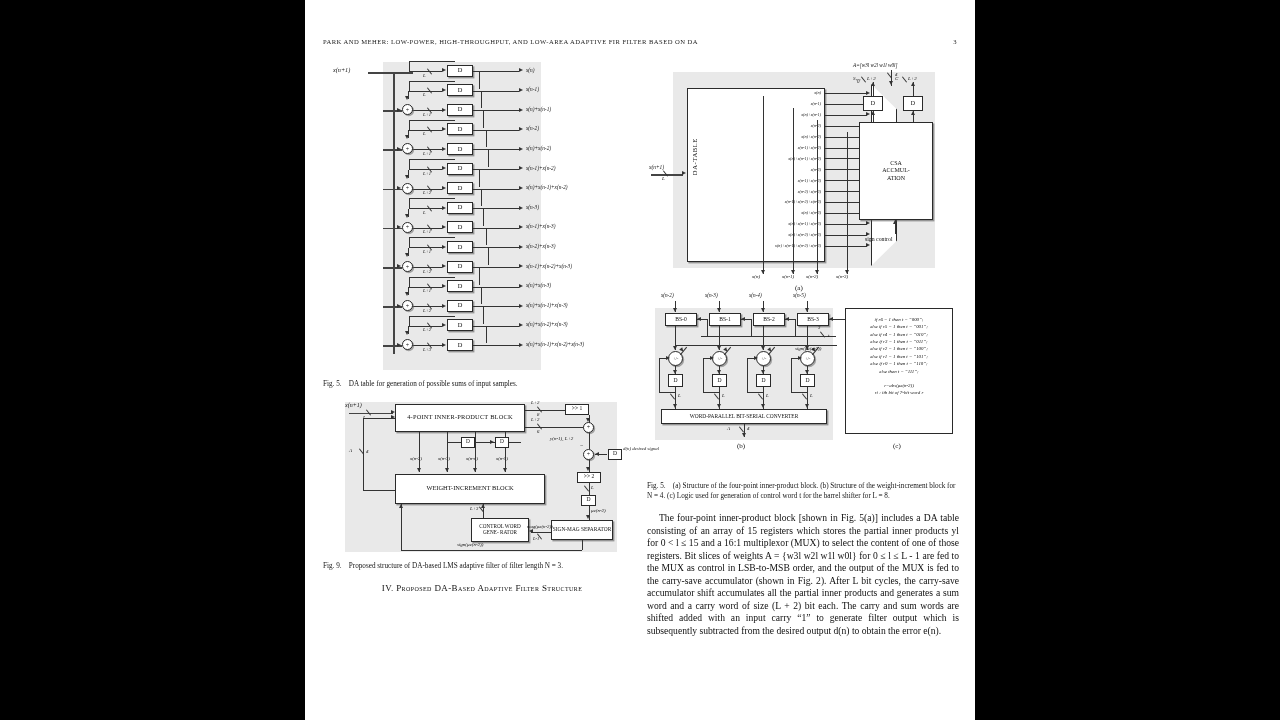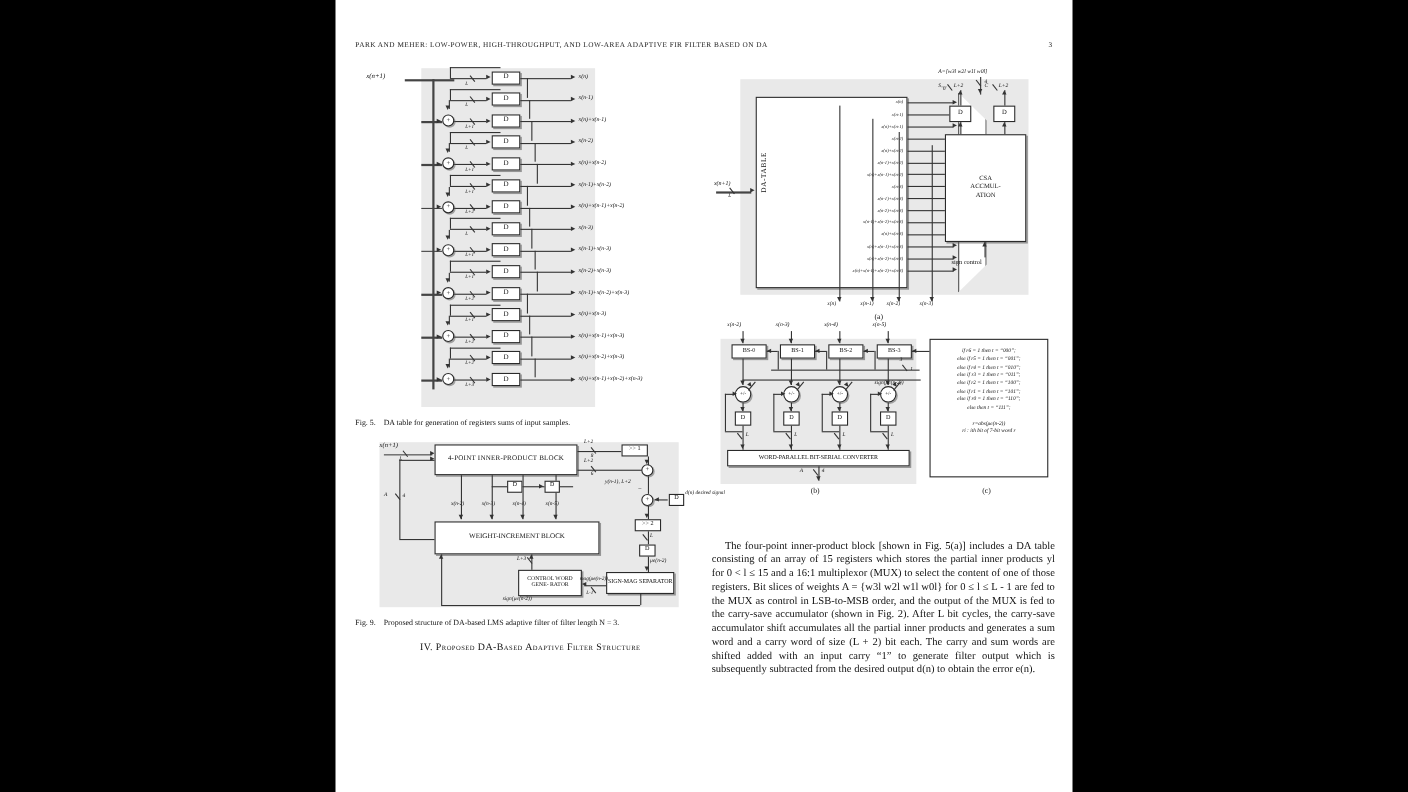--- a/index.html
+++ b/index.html
@@ -305,21 +305,21 @@
           <div class="hline th" style="left:60px;top:285.40000000000003px;width:19px;"></div>
           <div class="arrR" style="left:74px;top:282.8px;"></div>
           <div class="hline" style="left:150px;top:285.40000000000003px;width:46px;"></div>
           <div class="arrR" style="left:196px;top:282.8px;"></div>
           <div class="lab" style="left:203px;top:281.00000000000006px;font-size:5.3px;"><i>x(n)+x(n-1)+x(n-2)+x(n-3)</i></div>
         </div>
 
       <div class="caption" style="margin-top:2px;">
         <span class="lbl">Fig. 5.</span>
         &nbsp;&nbsp;
-        <span>DA table for generation of registers sums of input samples.</span>
+        <span>DA table for generation of possible sums of input samples.</span>
       </div>
 
       <div class="fig" id="fig4" style="position:relative;width:318px;height:162px;margin-top:6px;">
           <div class="shade" style="left:22px;top:6px;width:272px;height:150px;"></div>
           <div class="lab" style="left:22px;top:6px;font-size:6px;"><i>x(n+1)</i></div>
           <div class="hline th" style="left:26px;top:17px;width:44px;"></div>
           <div class="arrR" style="left:68px;top:14.4px;"></div>
           <div class="slash" style="left:45px;top:13px;"></div>
           <div class="lab" style="left:40px;top:19px;font-size:5px;"><i>L</i></div>
           <div class="box sh" style="left:72px;top:8px;width:130px;height:28px;font-size:6.4px;letter-spacing:.2px;">
@@ -669,20 +669,25 @@
             <div style="font-size:4.9px;line-height:1.5;white-space:nowrap;"><i>else if r1 = 1 then t = “101”;</i></div>
             <div style="font-size:4.9px;line-height:1.5;white-space:nowrap;"><i>else if r0 = 1 then t = “110”;</i></div>
             <div style="font-size:4.9px;line-height:1.5;white-space:nowrap;"><i>else then t = “111”;</i></div>
             <div style="height:7px;"></div>
             <div style="font-size:4.9px;line-height:1.5;white-space:nowrap;"><i>r=abs(μe(n-2))</i></div>
             <div style="font-size:4.9px;line-height:1.5;white-space:nowrap;"><i>ri : ith bit of 7-bit word r</i></div>
           </div>
           <div class="subcap" style="left:246px;top:150px;"><span>(c)</span></div>
         </div>
 
+      <div class="caption" style="margin-top:2px;">
+        <span class="lbl">Fig. 5.</span>
+        &nbsp;&nbsp;
+        <span>(a) Structure of the four-point inner-product block. (b) Structure of the weight-increment block for N = 4. (c) Logic used for generation of control word t for the barrel shifter for L = 8.</span>
+      </div>
 
       <div class="body" style="margin-top:11px;">
         <p>The four-point inner-product block [shown in Fig. 5(a)] includes a DA table consisting of an array of 15 registers which stores the partial inner products yl for 0 &lt; l ≤ 15 and a 16:1 multiplexor (MUX) to select the content of one of those registers. Bit slices of weights A = {w3l w2l w1l w0l} for 0 ≤ l ≤ L - 1 are fed to the MUX as control in LSB-to-MSB order, and the output of the MUX is fed to the carry-save accumulator (shown in Fig. 2). After L bit cycles, the carry-save accumulator shift accumulates all the partial inner products and generates a sum word and a carry word of size (L + 2) bit each. The carry and sum words are shifted added with an input carry “1” to generate filter output which is subsequently subtracted from the desired output d(n) to obtain the error e(n).</p>
       </div>
     </div>
 
   </div>
 </div>
 
 </body></html>

